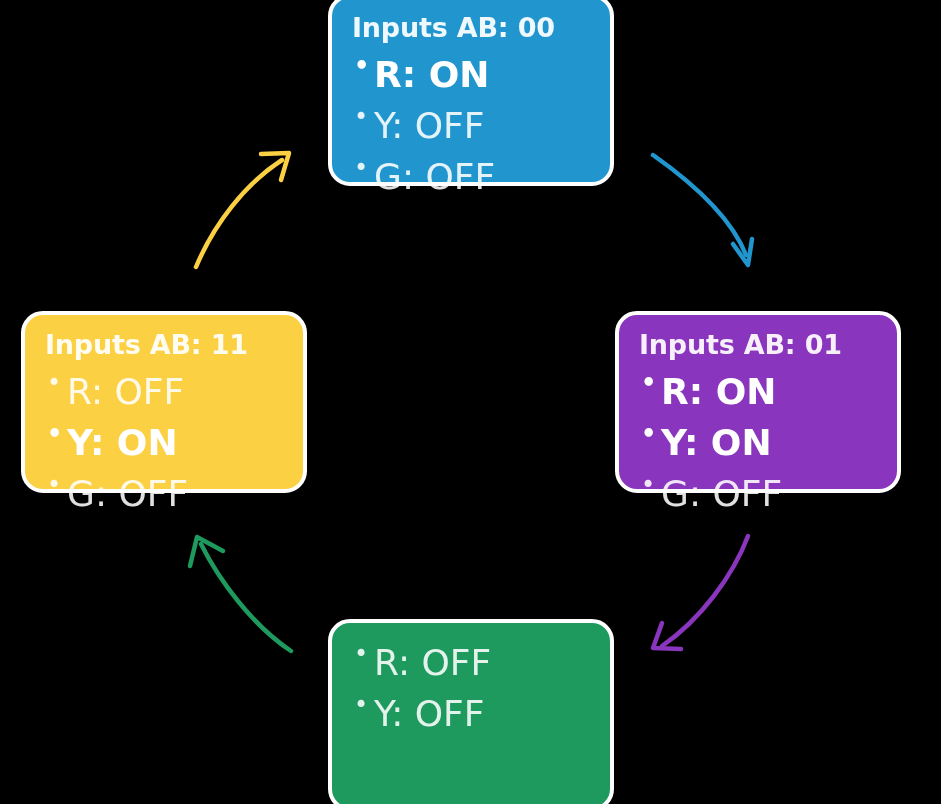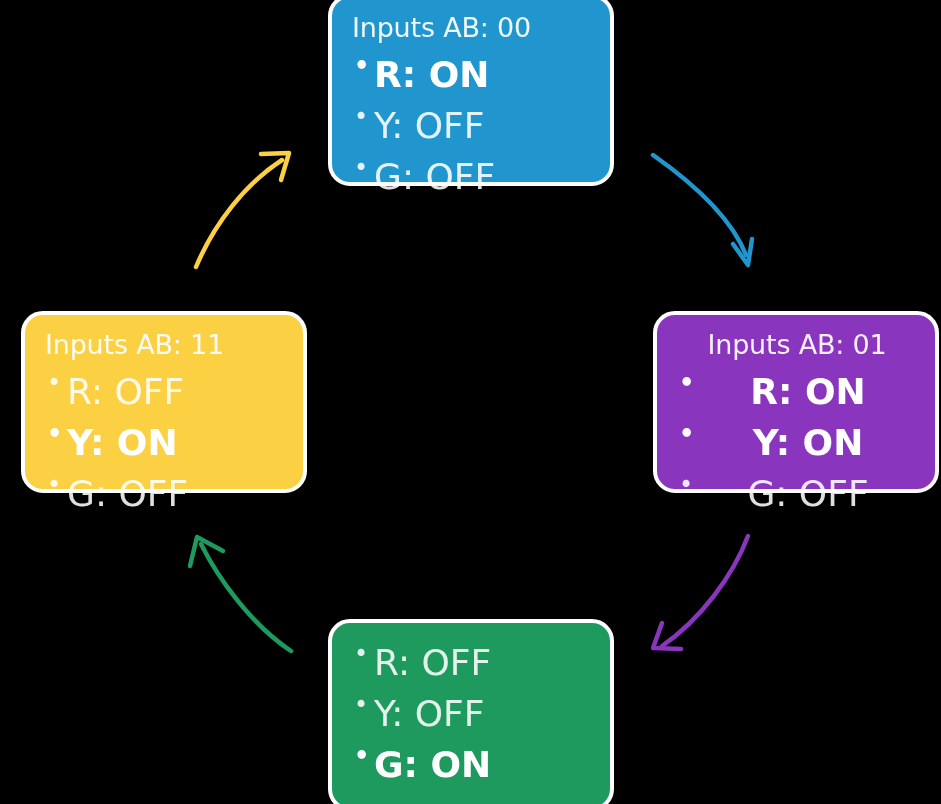--- a/index.html
+++ b/index.html
@@ -38,21 +38,21 @@
     border: 4px solid #ffffff;
     padding: 14px 18px 16px 20px;
     color: #ffffff;
     display: flex;
     flex-direction: column;
     justify-content: flex-start;
   }
 
   .card-title {
     font-size: 27px;
-    font-weight: 400;
+    font-weight: 700;
     line-height: 1.18;
     letter-spacing: -0.2px;
     color: rgba(255,255,255,0.93);
     margin-bottom: 5px;
     white-space: nowrap;
   }
 
   .signal-list {
     list-style: none;
     margin: 0;
@@ -78,21 +78,21 @@
     line-height: 1.5;
   }
 
   .signal-item.is-on {
     color: #ffffff;
     font-weight: 700;
   }
 
   
   #node-00 { left: 328px; top: -6px;  width: 286px; height: 192px; background: #2196ce; }
-  #node-01 { left: 653px; top: 311px; width: 286px; height: 182px; background: #8a35be; text-align: center; }
+  #node-01 { left: 615px; top: 311px; width: 286px; height: 182px; background: #8a35be; }
   #node-10 { left: 328px; top: 619px; width: 286px; height: 192px; background: #1e9a5f; }
   #node-11 { left: 21px;  top: 311px; width: 286px; height: 182px; background: #fcd043; }
 </style>
 </head>
 <body>
 
 <div id="stage">
 
   <svg id="arrow-layer" width="941" height="804" viewBox="0 0 941 804" xmlns="http://www.w3.org/2000/svg">
 
@@ -132,21 +132,20 @@
       <li class="signal-item is-on">R: ON</li>
       <li class="signal-item is-on">Y: ON</li>
       <li class="signal-item">G: OFF</li>
     </ul>
   </div>
 
   <div class="state-card" id="node-10" style="background: rgb(30, 154, 95);">
     <ul class="signal-list">
       <li class="signal-item">R: OFF</li>
       <li class="signal-item">Y: OFF</li>
-      <li class="signal-item is-on">G: ON</li>
     </ul>
   </div>
 
   <div class="state-card" id="node-11" style="background: rgb(252, 208, 67); justify-content: space-between;">
     <div class="card-title">Inputs AB: 11</div>
     <ul class="signal-list">
       <li class="signal-item">R: OFF</li>
       <li class="signal-item is-on">Y: ON</li>
       <li class="signal-item">G: OFF</li>
     </ul>

